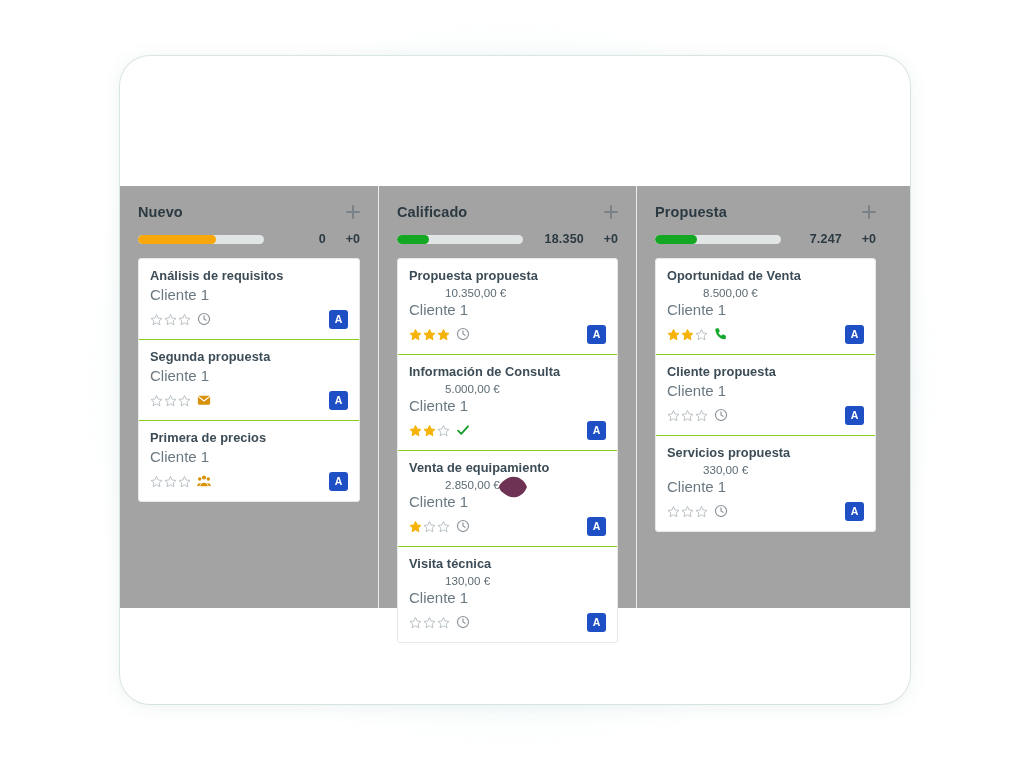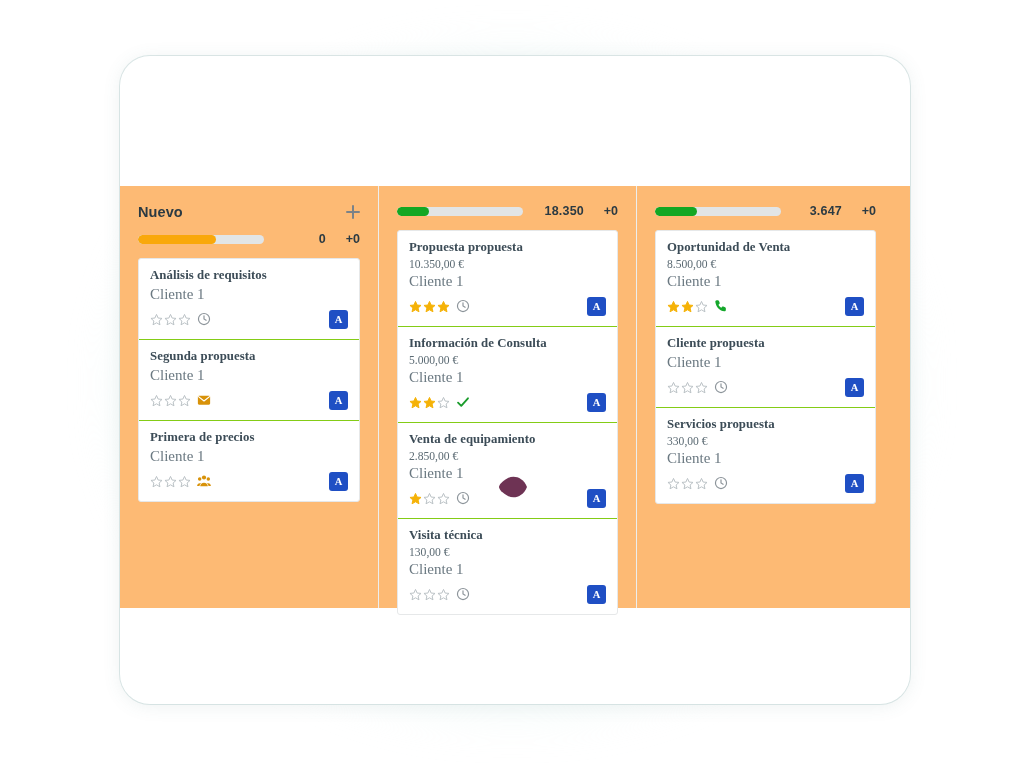--- a/index.html
+++ b/index.html
@@ -30,21 +30,21 @@
     border-radius: 30px;
     box-shadow: 0 2px 18px rgba(80,120,120,0.10), 0 0 0 1px rgba(220,232,232,0.9);
     overflow: hidden;
   }
 
   
   #kanban-board {
     position: absolute;
     left: 0; top: 130px;
     width: 790px; height: 422px;
-    background: #fdba74;
+    background: #a3a3a3;
     display: flex;
     padding: 0;
   }
 
   .board-column {
     width: 258px;
     padding: 18px 18px 0 18px;
     display: flex;
     flex-direction: column;
   }
@@ -110,35 +110,35 @@
 
   
   .card-stack {
     background: #ffffff;
     border: 1px solid #e6e8e9;
     border-radius: 3px;
   }
   .deal-card {
     padding: 9px 11px 10px 11px;
     cursor: pointer;
-    font-family: Liberation Serif, serif;
   }
   .deal-card + .deal-card { border-top: 1px solid #84cc16; }
 
   .card-title {
     font-size: 12.8px;
     font-weight: 600;
     color: #3c4c57;
     margin-bottom: 3px;
     letter-spacing: .05px;
   }
   .card-amount {
     font-size: 11.6px;
     color: #5c6b74;
     margin-bottom: 2px;
+    margin-left: 36px;
   }
   .card-client {
     font-size: 15px;
     color: #6a7881;
     margin-bottom: 6px;
   }
 
   .card-footer {
     display: flex;
     align-items: center;
@@ -276,20 +276,24 @@
                     <path d="M23.8 20.4c0-2.7-2-4.7-4.5-4.7-.8 0-1.5.2-2.2.5 1.4 1.1 2.4 2.6 2.7 4.2z"></path>
                   </svg>
                 </span>
               </div>
               <div class="avatar-badge">A</div>
             </div>
           </div>
         </div>
       </div>
       <div class="board-column">
+        <div class="column-header-row">
+          <div class="column-title">Calificado</div>
+          <div class="plus-icon"></div>
+        </div>
         <div class="column-stats-row">
           <div class="progress-track">
             <div class="progress-fill" style="width: 25%; background: rgb(20, 167, 35);"></div>
           </div>
           <div class="column-amount">18.350</div>
           <div class="column-delta">+0</div>
         </div>
         <div class="card-stack">
           <div class="deal-card">
             <div class="card-title">Propuesta propuesta</div>
@@ -394,25 +398,29 @@
                     <path d="M12 6.5V12l3.6 2.2" stroke-linecap="round"></path>
                   </svg>
                 </span>
               </div>
               <div class="avatar-badge">A</div>
             </div>
           </div>
         </div>
       </div>
       <div class="board-column">
+        <div class="column-header-row">
+          <div class="column-title">Propuesta</div>
+          <div class="plus-icon"></div>
+        </div>
         <div class="column-stats-row">
           <div class="progress-track">
             <div class="progress-fill" style="width: 33%; background: rgb(20, 167, 35);"></div>
           </div>
-          <div class="column-amount">3.647</div>
+          <div class="column-amount">7.247</div>
           <div class="column-delta">+0</div>
         </div>
         <div class="card-stack">
           <div class="deal-card">
             <div class="card-title">Oportunidad de Venta</div>
             <div class="card-amount">8.500,00 €</div>
             <div class="card-client">Cliente 1</div>
             <div class="card-footer">
               <div class="card-meta-left">
                 <div class="stars">

